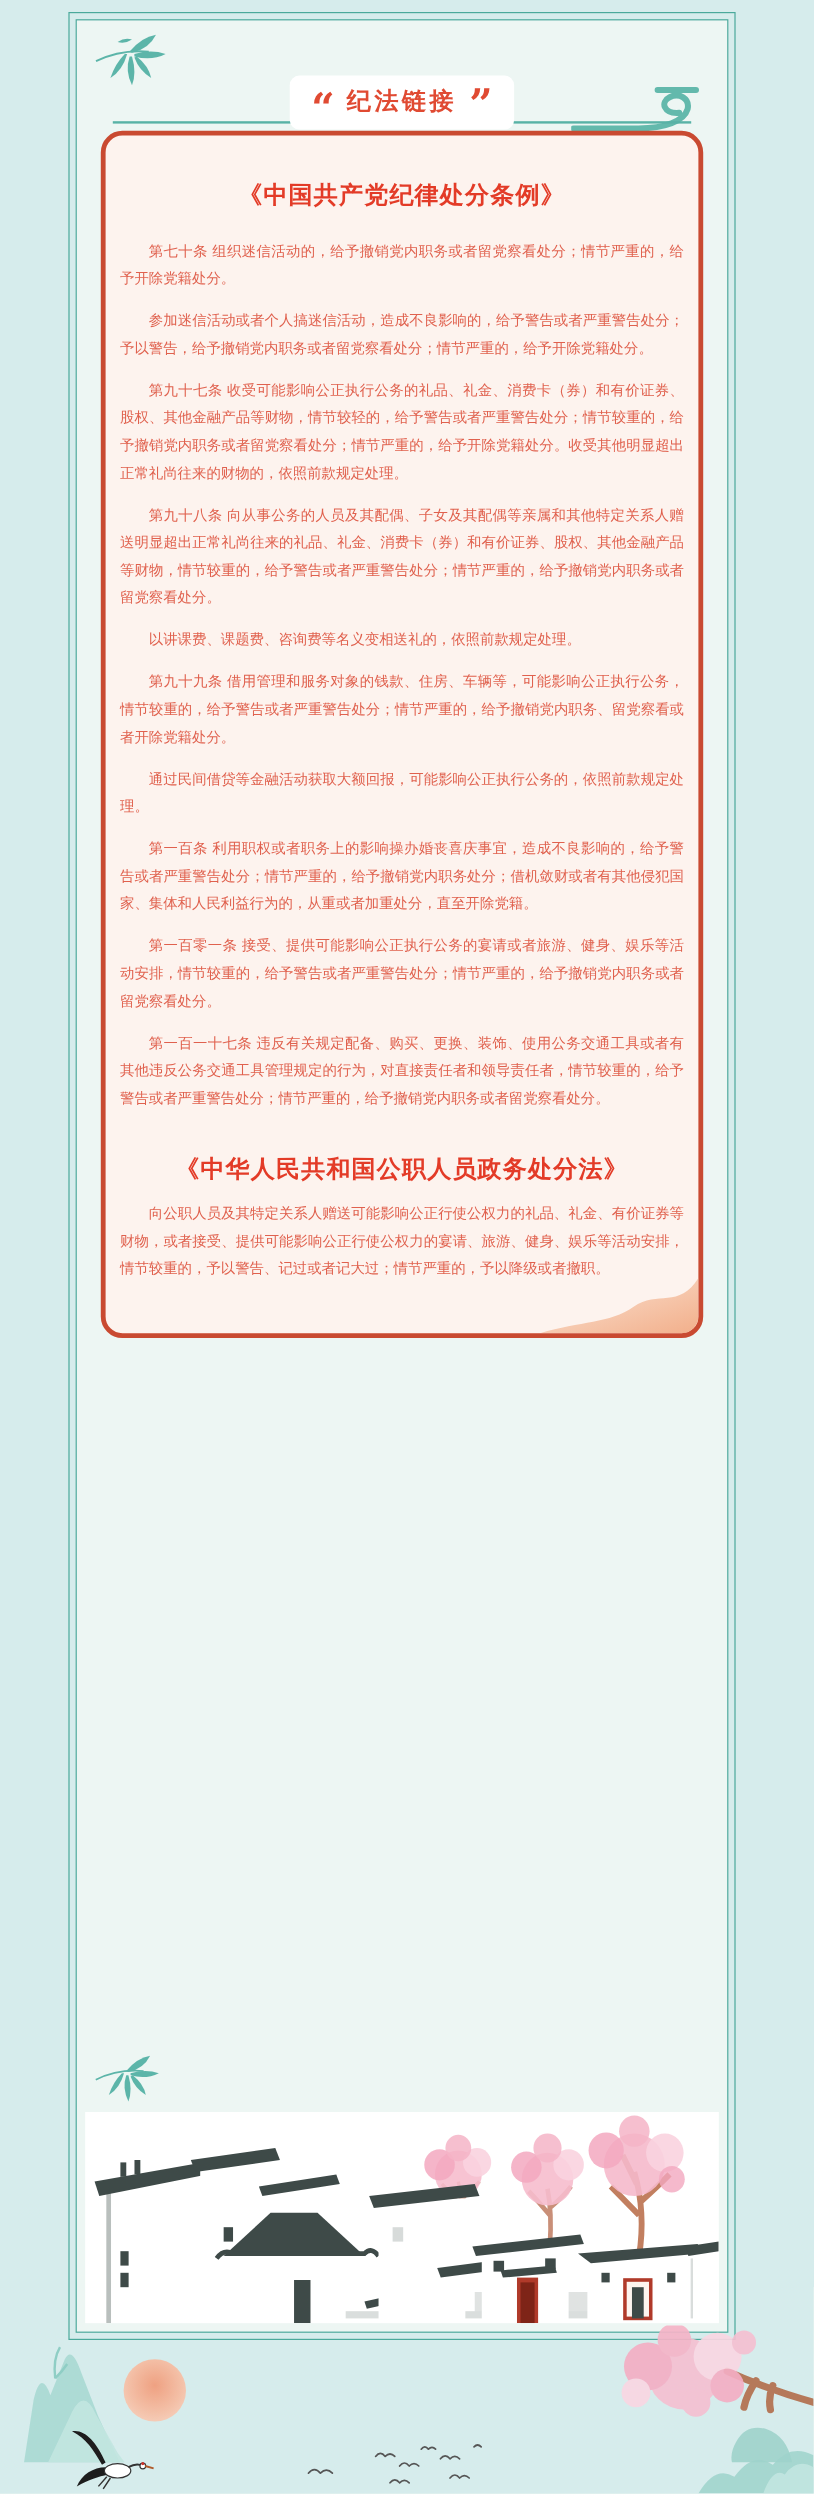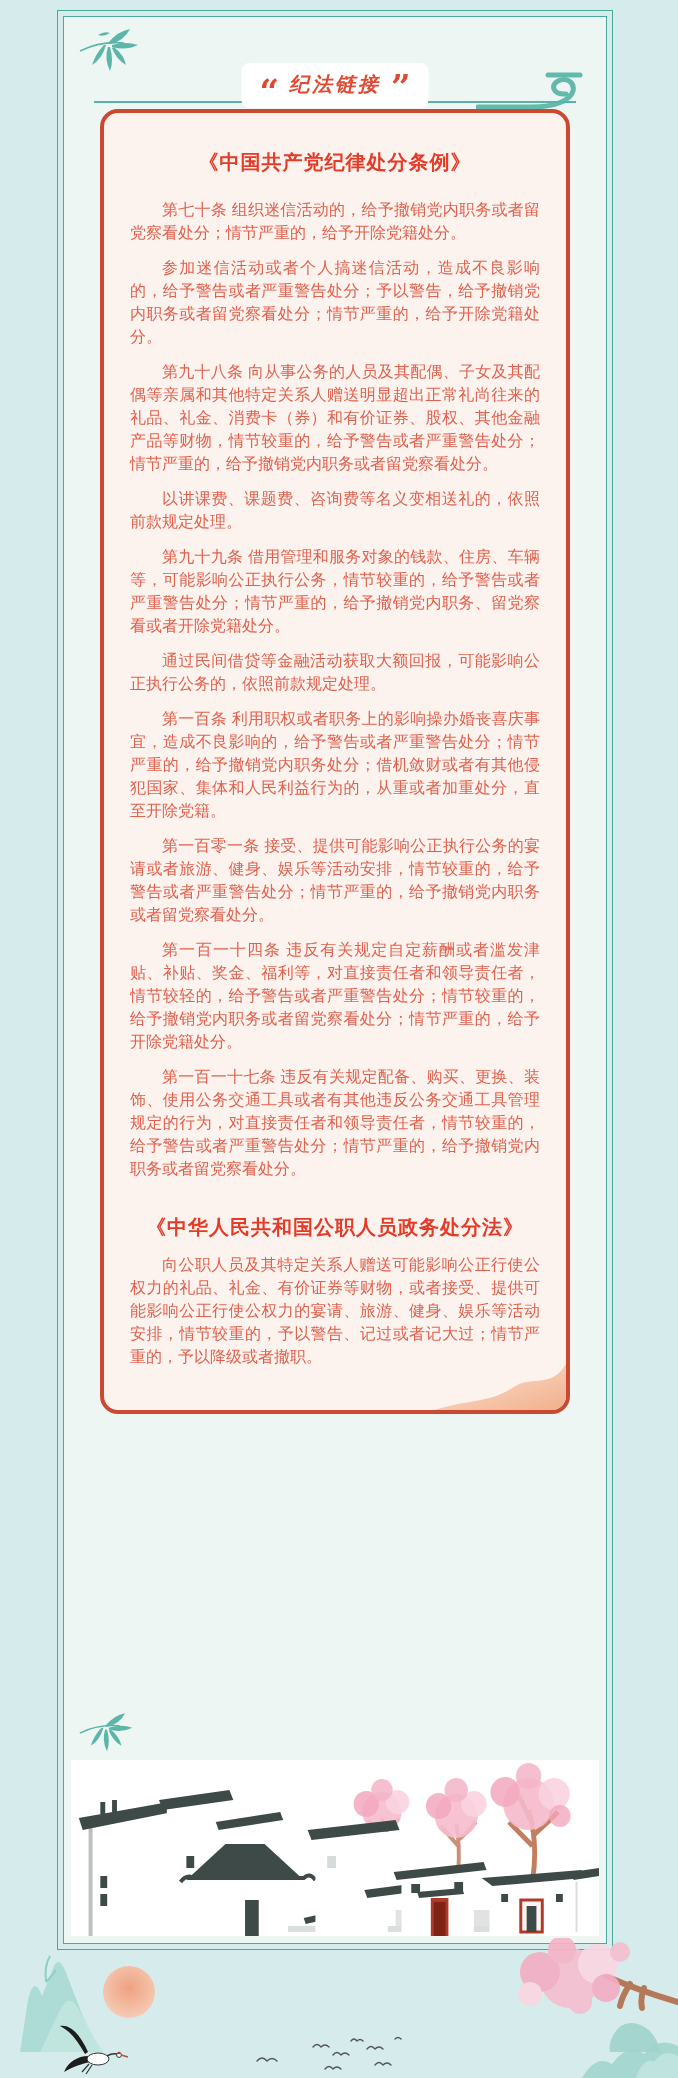--- a/index.html
+++ b/index.html
@@ -20,42 +20,42 @@
   
   .bamboo-top{position:absolute;left:14px;top:10px;width:64px;height:50px;}
   .cloud-top{position:absolute;right:18px;top:50px;width:112px;height:48px;}
   .teal-line{position:absolute;top:84px;left:30px;right:30px;height:2px;background:#58b2a6;z-index:1;}
   
   .badge{
     position:absolute;top:46px;left:50%;transform:translateX(-50%);
     background:#ffffff;border-radius:8px;padding:8px 18px 10px;z-index:5;
     display:flex;align-items:center;gap:10px;white-space:nowrap;
   }
-  .badge-text{color:#e04a32;font-size:20px;font-weight:bold;letter-spacing:3px;font-style:italic;}
+  .badge-text{color:#e04a32;font-size:20px;font-weight:bold;letter-spacing:3px;}
   .quote{
     color:#e04a32;font-family:"DejaVu Serif","Liberation Serif",serif;
     font-weight:bold;font-size:34px;line-height:10px;position:relative;top:6px;
   }
   .quote.close{top:2px;}
   
   .card{
-    position:relative;margin:92px 36px 0;z-index:2;
+    position:relative;margin:92px 20px 0;z-index:2;
     background:#fdf3ee;border:4px solid #c94a31;border-radius:18px;
-    padding:36px 26px 30px;box-sizing:border-box;
+    padding:36px 12px 30px;box-sizing:border-box;
   }
   .corner-wave{
     position:absolute;right:0;bottom:0;width:132px;height:64px;
     border-bottom-right-radius:14px;overflow:hidden;pointer-events:none;
   }
   .law-title{
     color:#e33b27;font-size:20px;font-weight:bold;text-align:center;
     margin:0 0 22px;letter-spacing:1px;
   }
   .law-para{
-    color:#e0614e;font-size:16px;line-height:23px;text-align:justify;
+    color:#e0614e;font-size:12px;line-height:23px;text-align:justify;
     text-indent:2em;margin:12px 0;
   }
   .law-section + .law-section{margin-top:34px;}
   .law-section + .law-section .law-title{margin-bottom:8px;}
   
   .bamboo-bottom{position:absolute;left:14px;top:1694px;width:58px;height:46px;}
   .village{
     position:absolute;left:7px;right:7px;bottom:7px;height:176px;
     background:#ffffff;overflow:hidden;
   }
@@ -101,27 +101,27 @@
         <span class="badge-text">纪法链接</span>
         <span class="quote close">”</span>
       </div>
 
       <div class="card">
         <div>
             <section class="law-section">
               <h2 class="law-title">《中国共产党纪律处分条例》</h2>
               <p class="law-para">第七十条 组织迷信活动的，给予撤销党内职务或者留党察看处分；情节严重的，给予开除党籍处分。</p>
               <p class="law-para">参加迷信活动或者个人搞迷信活动，造成不良影响的，给予警告或者严重警告处分；予以警告，给予撤销党内职务或者留党察看处分；情节严重的，给予开除党籍处分。</p>
+              <p class="law-para">第九十七条 收受可能影响公正执行公务的礼品、礼金、消费卡（券）和有价证券、股权、其他金融产品等财物，情节较轻的，给予警告或者严重警告处分；情节较重的，给予撤销党内职务或者留党察看处分；情节严重的，给予开除党籍处分。收受其他明显超出正常礼尚往来的财物的，依照前款规定处理。</p>
               <p class="law-para">第九十八条 向从事公务的人员及其配偶、子女及其配偶等亲属和其他特定关系人赠送明显超出正常礼尚往来的礼品、礼金、消费卡（券）和有价证券、股权、其他金融产品等财物，情节较重的，给予警告或者严重警告处分；情节严重的，给予撤销党内职务或者留党察看处分。</p>
               <p class="law-para">以讲课费、课题费、咨询费等名义变相送礼的，依照前款规定处理。</p>
               <p class="law-para">第九十九条 借用管理和服务对象的钱款、住房、车辆等，可能影响公正执行公务，情节较重的，给予警告或者严重警告处分；情节严重的，给予撤销党内职务、留党察看或者开除党籍处分。</p>
               <p class="law-para">通过民间借贷等金融活动获取大额回报，可能影响公正执行公务的，依照前款规定处理。</p>
               <p class="law-para">第一百条 利用职权或者职务上的影响操办婚丧喜庆事宜，造成不良影响的，给予警告或者严重警告处分；情节严重的，给予撤销党内职务处分；借机敛财或者有其他侵犯国家、集体和人民利益行为的，从重或者加重处分，直至开除党籍。</p>
               <p class="law-para">第一百零一条 接受、提供可能影响公正执行公务的宴请或者旅游、健身、娱乐等活动安排，情节较重的，给予警告或者严重警告处分；情节严重的，给予撤销党内职务或者留党察看处分。</p>
-              <p class="law-para">第一百一十四条 违反有关规定自定薪酬或者滥发津贴、补贴、奖金、福利等，对直接责任者和领导责任者，情节较轻的，给予警告或者严重警告处分；情节较重的，给予撤销党内职务或者留党察看处分；情节严重的，给予开除党籍处分。</p>
               <p class="law-para">第一百一十七条 违反有关规定配备、购买、更换、装饰、使用公务交通工具或者有其他违反公务交通工具管理规定的行为，对直接责任者和领导责任者，情节较重的，给予警告或者严重警告处分；情节严重的，给予撤销党内职务或者留党察看处分。</p>
             </section>
             <section class="law-section">
               <h2 class="law-title">《中华人民共和国公职人员政务处分法》</h2>
               <p class="law-para">向公职人员及其特定关系人赠送可能影响公正行使公权力的礼品、礼金、有价证券等财物，或者接受、提供可能影响公正行使公权力的宴请、旅游、健身、娱乐等活动安排，情节较重的，予以警告、记过或者记大过；情节严重的，予以降级或者撤职。</p>
             </section>
           </div>
         <div class="corner-wave">
           <svg viewBox="0 0 132 64" width="132" height="64">
             <defs>

